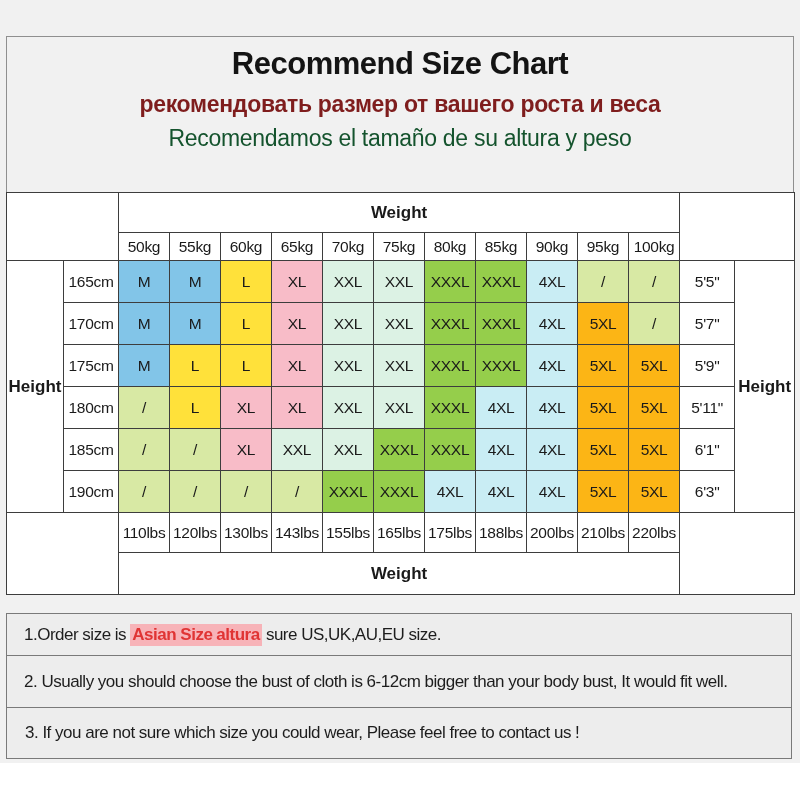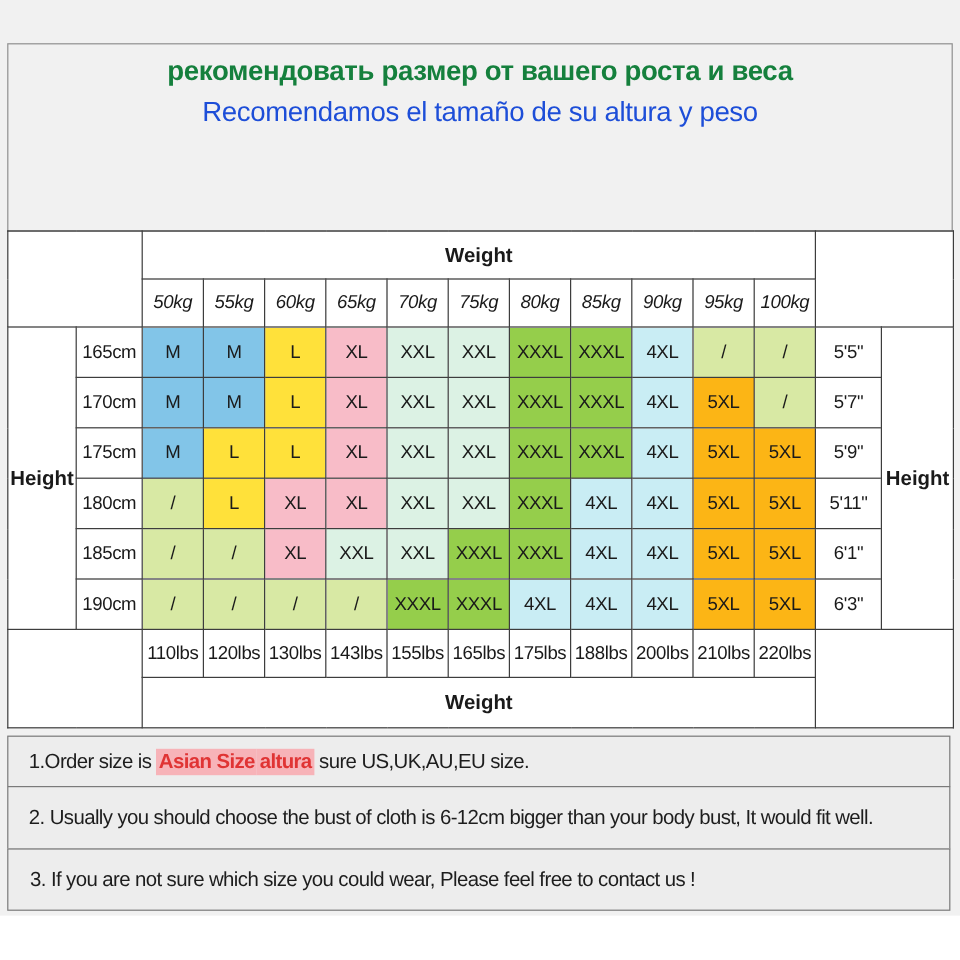--- a/index.html
+++ b/index.html
@@ -25,22 +25,23 @@
   .note span{white-space:pre;text-align:center;}
   .note span.em{font-weight:bold;padding:1px 2px;}
 </style>
 </head>
 <body>
 
 <div class="page">
   <div class="gray-area"></div>
 
   <div class="title-box">
-    <div class="subtitle ru" style="color: #15803d;">рекомендовать размер от вашего роста и веса</div>
-    <div class="subtitle es" style="color: #1d4ed8;">Recomendamos el tamaño de su altura y peso</div>
+    <div class="main-title">Recommend Size Chart</div>
+    <div class="subtitle ru" style="color: #7f1d1d;">рекомендовать размер от вашего роста и веса</div>
+    <div class="subtitle es" style="color: #14532d;">Recomendamos el tamaño de su altura y peso</div>
   </div>
 
   <table class="size-table">
       <colgroup>
         <col style="width: 57px;">
         <col style="width: 55px;">
         <col style="width: 51px;">
         <col style="width: 51px;">
         <col style="width: 51px;">
         <col style="width: 51px;">
@@ -53,21 +54,21 @@
         <col style="width: 51px;">
         <col style="width: 55px;">
         <col style="width: 60px;">
       </colgroup>
       <tbody>
         <tr style="height: 40px;">
           <td colspan="2" rowspan="2"></td>
           <td colspan="11" class="hdr">Weight</td>
           <td colspan="2" rowspan="2"></td>
         </tr>
-        <tr style="height: 40px; font-style: italic;">
+        <tr style="height: 28px;">
           <td>50kg</td>
           <td>55kg</td>
           <td>60kg</td>
           <td>65kg</td>
           <td>70kg</td>
           <td>75kg</td>
           <td>80kg</td>
           <td>85kg</td>
           <td>90kg</td>
           <td>95kg</td>

